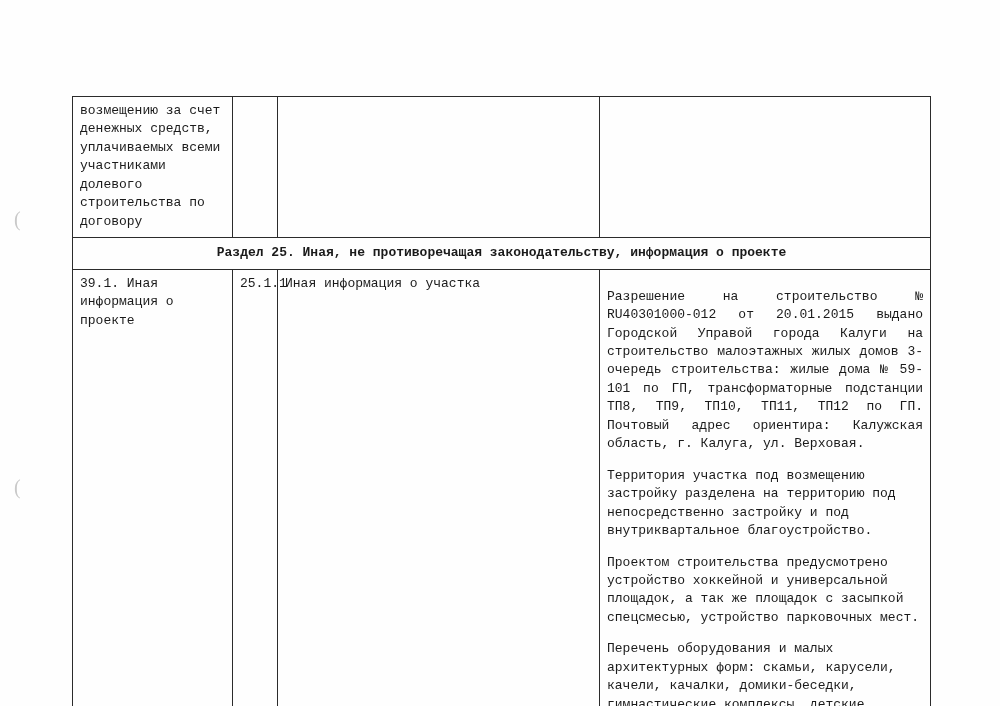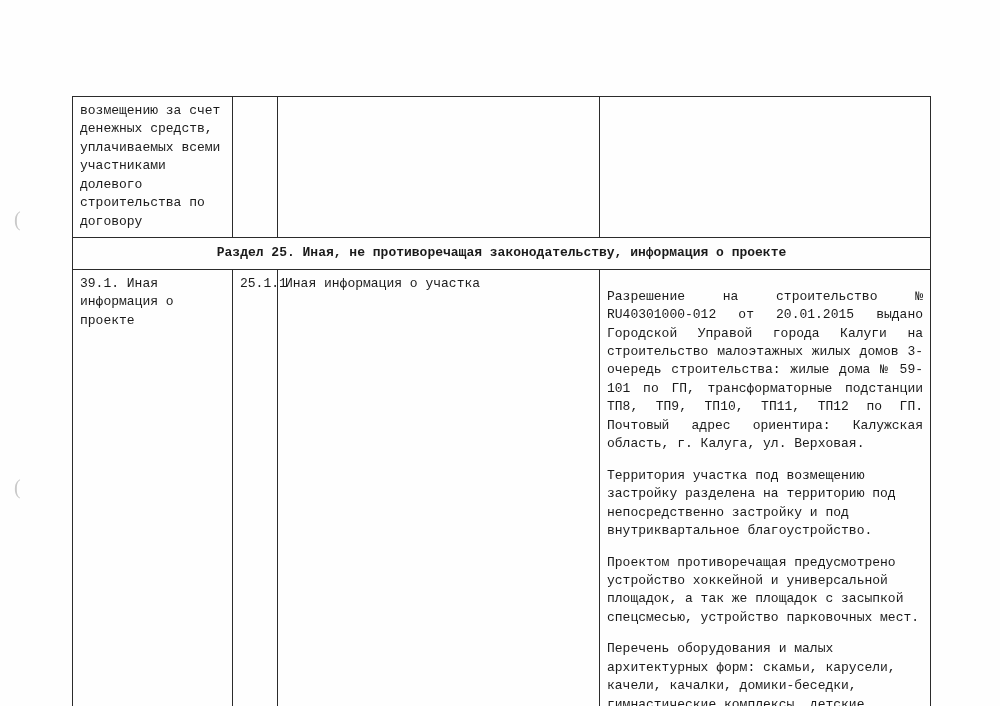--- a/index.html
+++ b/index.html
@@ -95,20 +95,20 @@
       <tr class="section-row">
         <td colspan="4">Раздел 25. Иная, не противоречащая законодательству, информация о проекте</td>
       </tr>
       <tr>
         <td class="cell-text nowrap-ind">39.1. Иная информация о проекте</td>
         <td>25.1.1</td>
         <td>Иная информация о участка</td>
         <td class="cell-desc">
           <p class="justify">Разрешение на строительство № RU40301000-012 от 20.01.2015 выдано Городской Управой города Калуги на строительство малоэтажных  жилых домов  3-очередь строительства: жилые дома № 59-101 по ГП, трансформаторные подстанции ТП8, ТП9, ТП10, ТП11, ТП12 по ГП. Почтовый адрес ориентира: Калужская область, г. Калуга, ул. Верховая.</p>
           <p>Территория участка под возмещению застройку разделена на территорию под непосредственно застройку и под внутриквартальное благоустройство.</p>
-          <p>Проектом противоречащая предусмотрено устройство хоккейной и универсальной площадок, а так же площадок с засыпкой спецсмесью, устройство парковочных мест.</p>
+          <p>Проектом строительства предусмотрено устройство хоккейной и универсальной площадок, а так же площадок с засыпкой спецсмесью, устройство парковочных мест.</p>
           <p>Перечень оборудования и малых архитектурных форм: скамьи, карусели, качели, качалки, домики-беседки, гимнастические комплексы, детские игровые комплексы, теннисные столы, тренажеры, брусья, урны.</p>
         </td>
       </tr>
     </tbody>
   </table>
 
 </div>
 
 </body></html>

